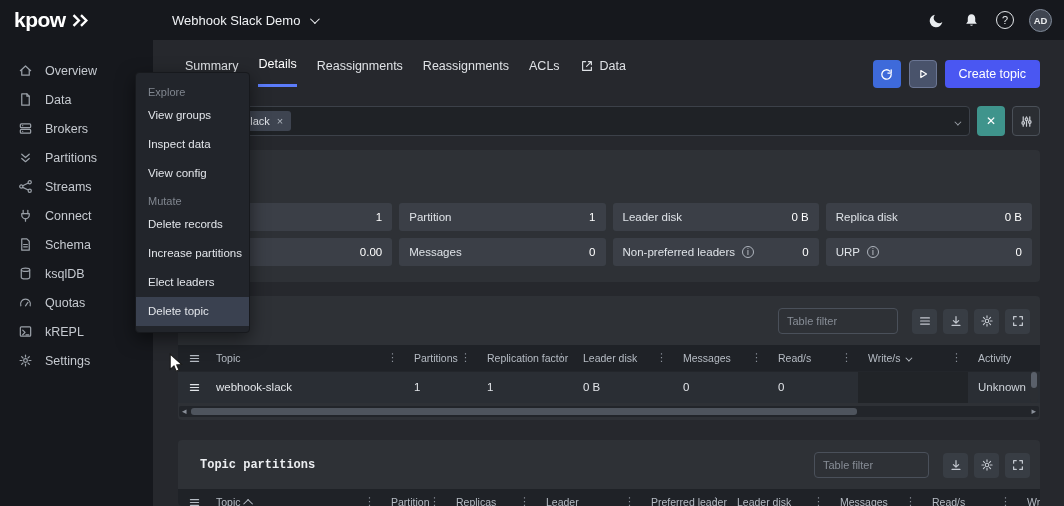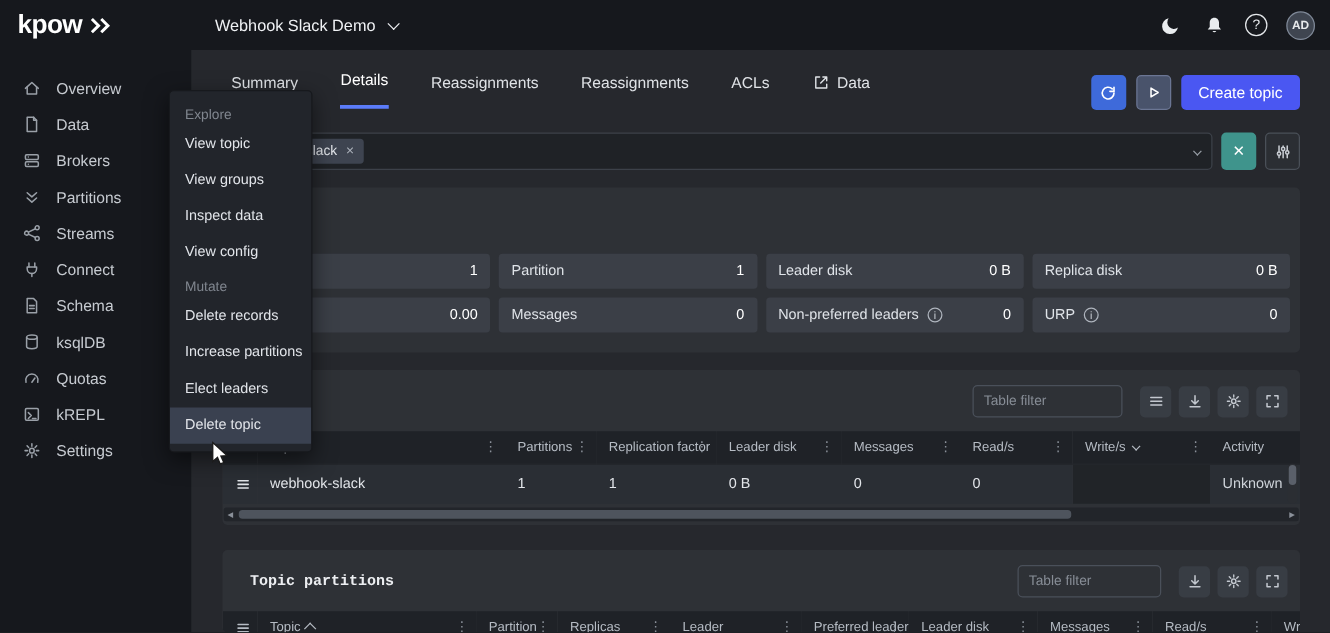--- a/index.html
+++ b/index.html
@@ -17,21 +17,21 @@
   .avatar { width:23px; height:23px; border-radius:50%; background:#3f4550; border:1px solid #808a99; display:flex; align-items:center; justify-content:center; font-size:9.5px; font-weight:bold; color:#e8eaec; cursor:pointer; }
 
   
   .sidebar { position:absolute; top:40px; left:0; bottom:0; width:153px; background:#16181d; padding-top:16px; z-index:4; }
   .side-item { height:29px; display:flex; align-items:center; gap:12px; padding-left:18px; font-size:12.5px; color:#c6cad0; cursor:pointer; }
   .side-item svg { color:#9aa0a8; flex:none; }
   .side-item.active { background:#08090c; color:#ffffff; }
   .side-item.active svg { color:#ffffff; }
 
   
-  .tabs { position:absolute; top:57px; left:185px; display:flex; gap:34px; font-size:12.5px; color:#dfe2e6; z-index:1; }
+  .tabs { position:absolute; top:57px; left:185px; display:flex; gap:20px; font-size:12.5px; color:#dfe2e6; z-index:1; }
   .tab { padding-bottom:13px; cursor:pointer; display:flex; align-items:center; gap:6px; white-space:nowrap; }
   .tab.active { color:#fff; border-bottom:3px solid #5b7cfa; }
 
   .top-actions { position:absolute; top:60px; right:24px; display:flex; gap:8px; z-index:1; }
   .btn-sq { width:28px; height:28px; border-radius:4px; display:flex; align-items:center; justify-content:center; cursor:pointer; }
   .btn-refresh { background:#3e6ada; }
   .btn-play { background:#49536b; border:1px solid #6b7694; }
   .btn-create { height:28px; padding:0 14px; background:#4a57f2; border-radius:4px; color:#fff; font-size:12.5px; display:flex; align-items:center; cursor:pointer; white-space:nowrap; }
 
   
@@ -447,21 +447,20 @@
           <th>Messages</th>
           <th>Read/s</th>
           <th class="no-kebab">Write/s</th>
         </tr>
       </thead>
     </table>
   </section>
 
   <div class="menu">
     <div class="m-sec">Explore</div>
-    <div class="m-item">View topic</div>
     <div class="m-item">View groups</div>
     <div class="m-item">Inspect data</div>
     <div class="m-item">View config</div>
     <div class="m-sec">Mutate</div>
     <div class="m-item">Delete records</div>
     <div class="m-item">Increase partitions</div>
     <div class="m-item">Elect leaders</div>
     <div class="m-item hl">Delete topic</div>
   </div>
 

